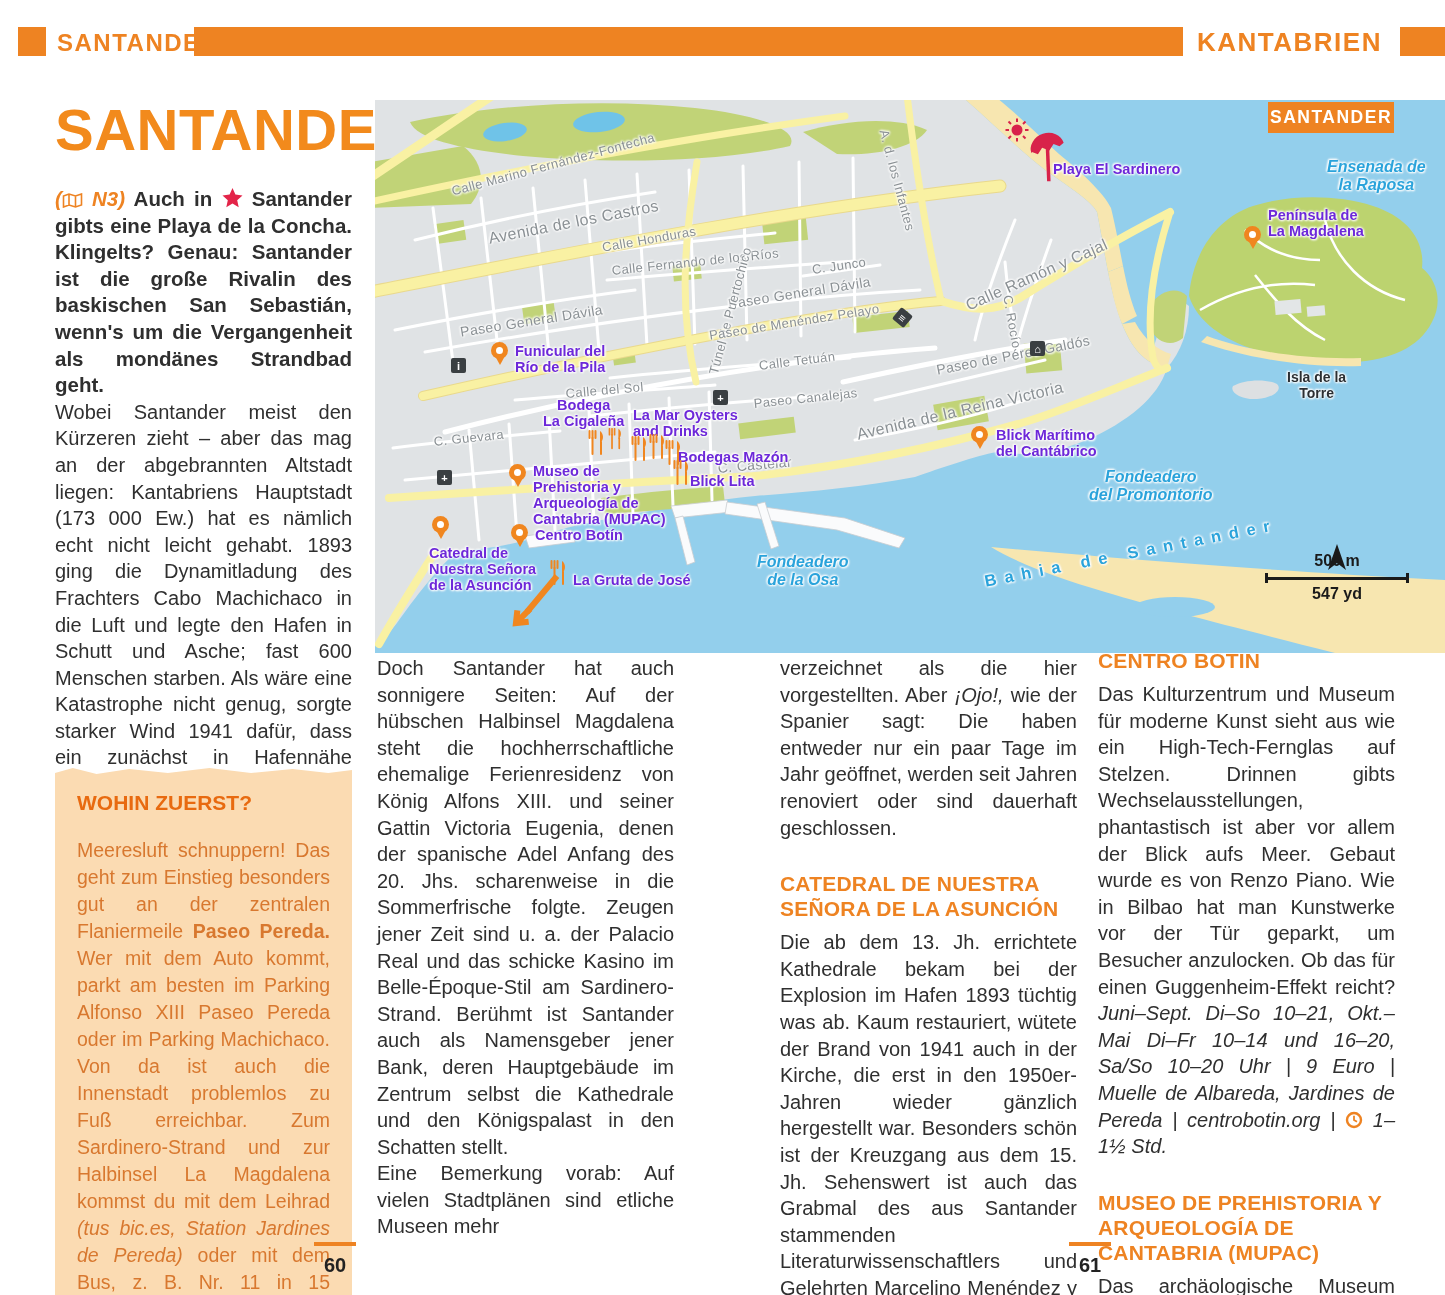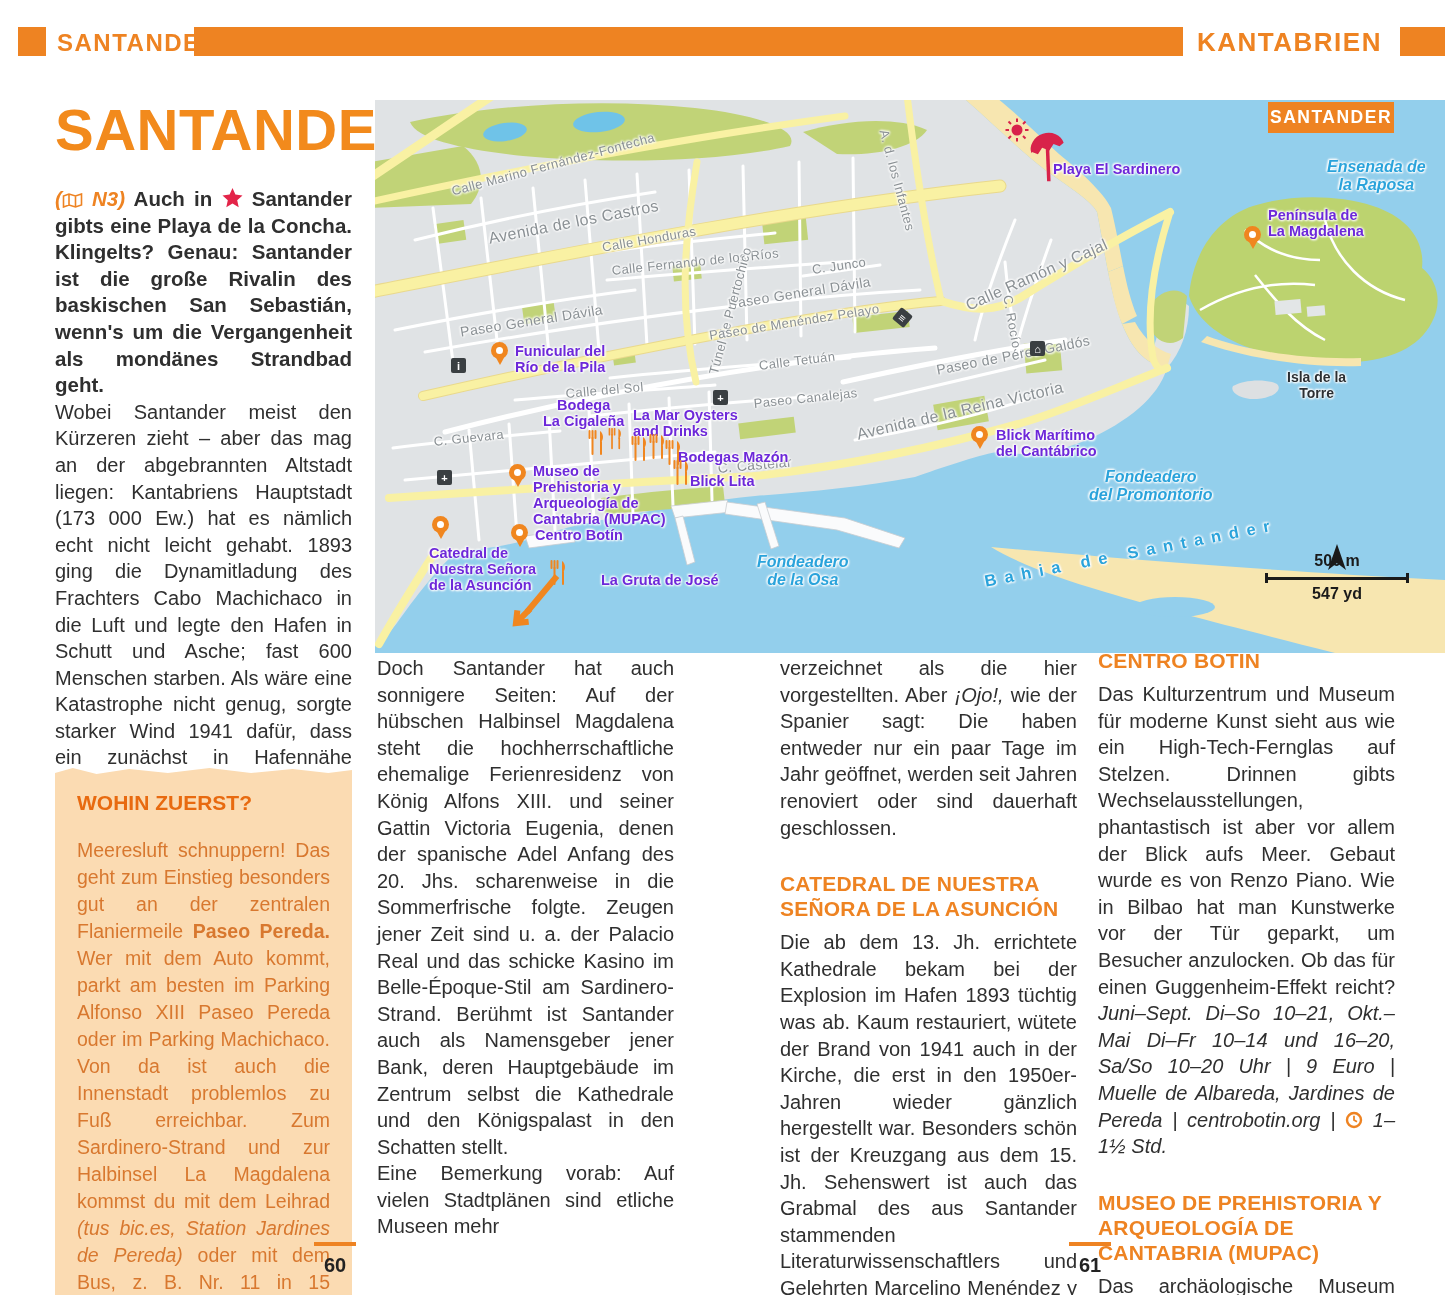--- a/index.html
+++ b/index.html
@@ -305,21 +305,21 @@
         <div class="mlbl poi" style="left: 160px; top: 428px;">Centro Botín</div>
         <div class="mlbl poi" style="left: 54px; top: 446px;">Catedral de
 Nuestra Señora
 de la Asunción</div>
         <div class="mlbl poi" style="text-align: center; left: 168px; top: 298px;">Bodega
 La Cigaleña</div>
         <div class="mlbl poi" style="left: 258px; top: 308px;">La Mar Oysters
 and Drinks</div>
         <div class="mlbl poi" style="left: 303px; top: 339px; margin-top: 11px;">Bodegas Mazón</div>
         <div class="mlbl poi" style="left: 315px; top: 374px;">Blick Lita</div>
-        <div class="mlbl poi" style="left: 198px; top: 473px; margin-left: 28px;">La Gruta de José</div>
+        <div class="mlbl poi" style="left: 198px; top: 473px;">La Gruta de José</div>
         <div class="pin" style="left: 116px; top: 242px;"></div>
         <div class="pin" style="left: 134px; top: 364px;"></div>
         <div class="pin" style="left: 136px; top: 424px;"></div>
         <div class="pin" style="left: 57px; top: 416px;"></div>
         <div class="pin" style="left: 596px; top: 326px;"></div>
         <div class="pin" style="left: 869px; top: 126px;"></div>
         <div class="fork" style="left: 212px; top: 330px;">
     <svg width="18" height="26" viewBox="0 0 18 26">
       <g stroke="#F0861F" stroke-width="2" fill="none" stroke-linecap="round">
         <path d="M2.5,1 V8 M5.5,1 V8 M8.5,1 V8"></path>

